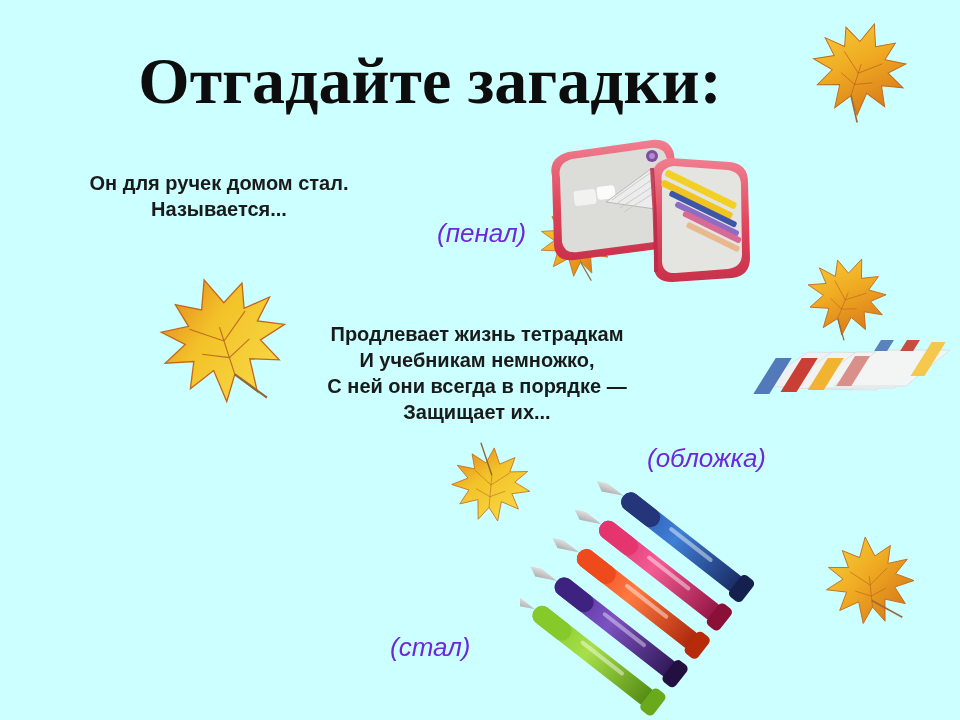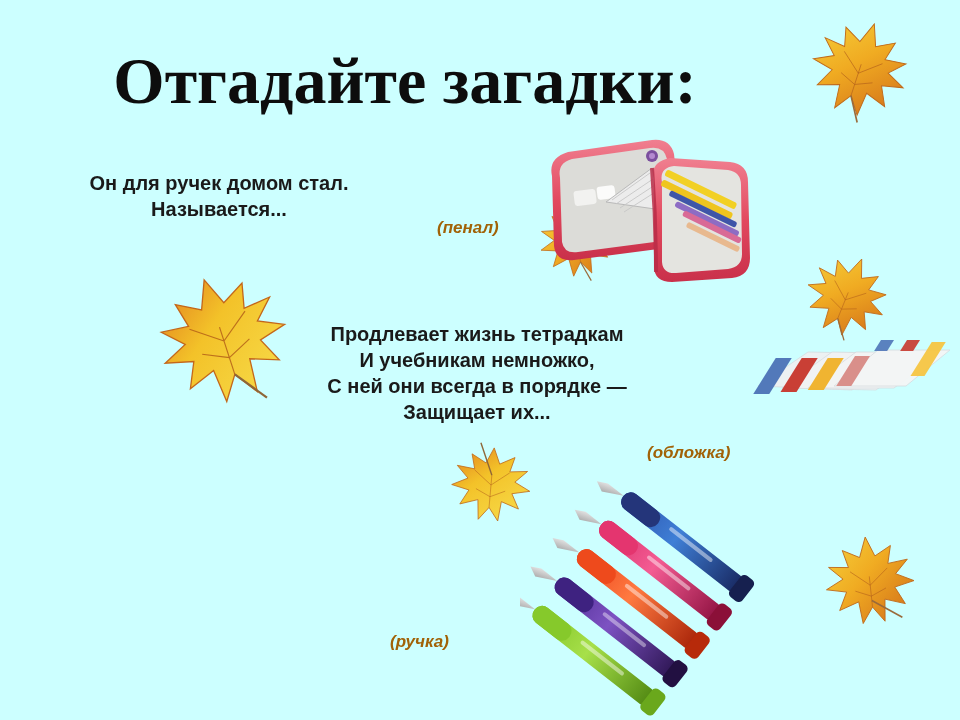--- a/index.html
+++ b/index.html
@@ -17,20 +17,21 @@
   .title{
     position:absolute;left:0;top:48px;width:810px;
     text-align:center;
     font-family:"Liberation Serif", serif;
     font-weight:bold;
     font-size:66px;
     line-height:1.0;
     color:#0d0d0d;
     letter-spacing:0px;
     white-space:nowrap;
+    padding-left:25px;
   }
 
   
   .riddle{
     position:absolute;
     font-family:"Liberation Sans", sans-serif;
     font-weight:bold;
     font-size:20px;
     line-height:26px;
     color:#1a1a1a;
@@ -40,24 +41,24 @@
   }
 
   #riddle-1{left:24px;top:155px;width:390px;}
   #riddle-2{left:278px;top:306px;width:398px;}
   #riddle-3{left:52px;top:508px;width:400px;}
 
   
   .answer{
     position:absolute;
     font-family:"Liberation Sans", sans-serif;
-    font-weight:bold;
+    font-weight:normal;
     font-style:italic;
-    font-size:17px;
-    color:#a16207;
+    font-size:26px;
+    color:#6d28d9;
     white-space:nowrap;
   }
   #answer-1{left:437px;top:218px;}
   #answer-2{left:611px;top:443px;margin-left:36px;}
   #answer-3{left:390px;top:632px;}
 
   
   .art{position:absolute;}
   #pencilcase-image{left:534px;top:132px;width:222px;height:180px;}
   #covers-image{left:752px;top:332px;width:202px;height:86px;}
@@ -278,15 +279,15 @@
   <div class="answer" id="answer-1">(пенал)</div>
 
   <div class="riddle" id="riddle-2">Продлевает жизнь тетрадкам
 И учебникам немножко,
 С ней они всегда в порядке —
 Защищает их...</div>
 
   <div class="answer" id="answer-2">(обложка)</div>
 
 
-  <div class="answer" id="answer-3">(ручка)</div>
+  <div class="answer" id="answer-3">(стал)</div>
 
 </div>
 
 </body></html>

